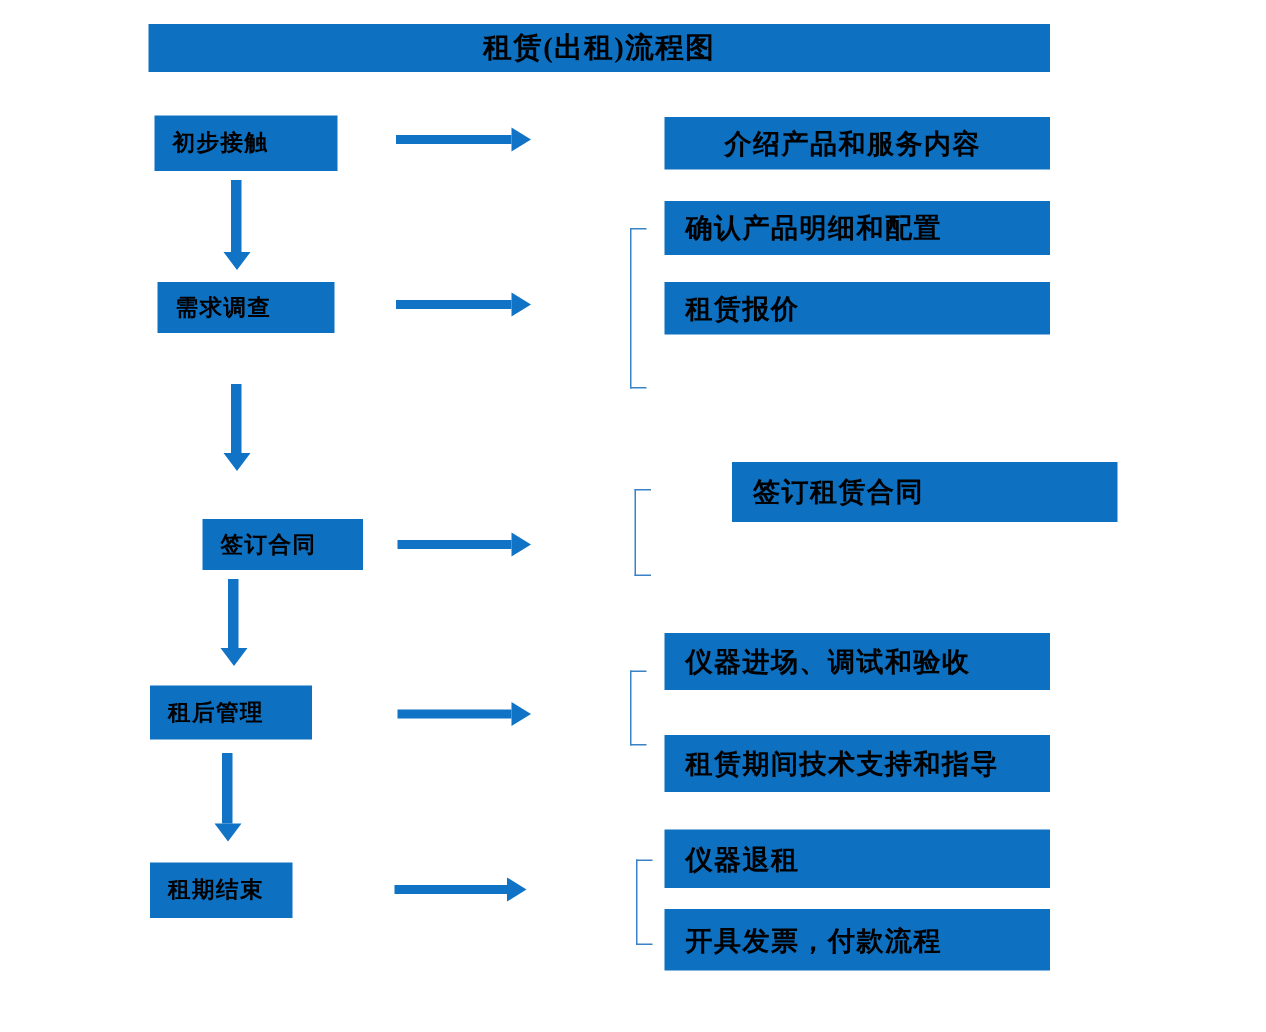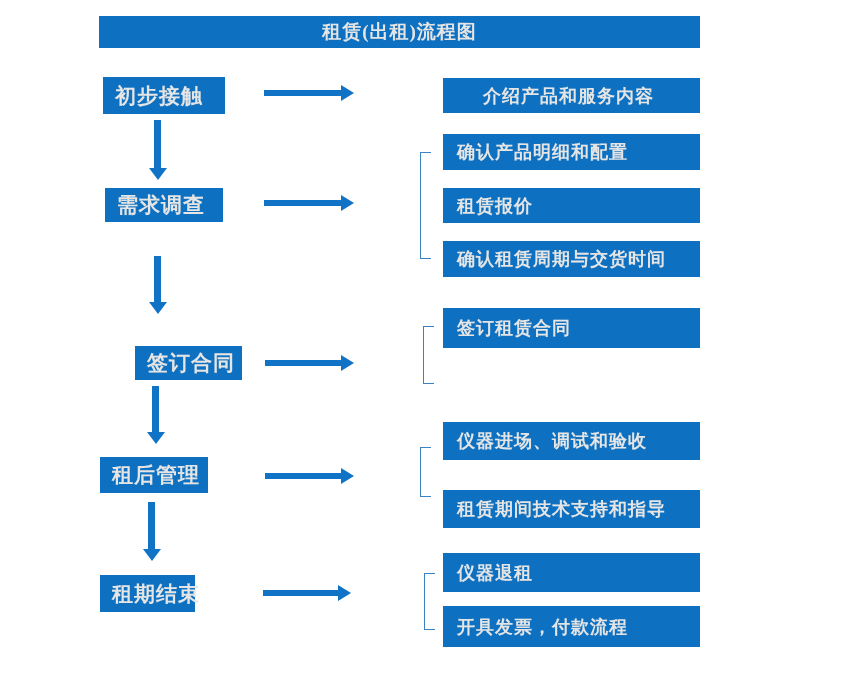--- a/index.html
+++ b/index.html
@@ -2,29 +2,29 @@
 <html style="--box-blue: #0d70c1; --arrow-blue: #1173c6; --bracket-blue: #3b82c4;"><head>
 <meta charset="utf-8">
 <style>
   html, body { margin:0; padding:0; background:#ffffff; }
   .canvas {
     position:relative; width:844px; height:688px; background:#ffffff;
     font-family:"Liberation Serif","DejaVu Serif",serif; overflow:hidden;
   }
   .bluebox {
     position:absolute; box-sizing:border-box;
-    background:var(--box-blue,#0d70c1); color:#e5e5e5;
+    background:var(--box-blue,#0d70c1); color:#000000;
     font-weight:bold; display:flex; align-items:center;
     letter-spacing:1px; white-space:nowrap;font-family:Liberation Serif, serif;
   }
   .title-bar {
     left:99px; top:16px; width:601px; height:32px;
     justify-content:center; font-size:19px;
   }
-  .step-box { font-size:21px; padding-left:12px; }
+  .step-box { font-size:15px; padding-left:12px; }
   .detail-box { left:443px; width:257px; font-size:18px; padding-left:14px; }
 
   
   .h-arrow { position:absolute; height:6px; background:var(--arrow-blue,#1173c6); }
   .h-arrow::after {
     content:""; position:absolute; left:100%; top:50%; transform:translateY(-50%);
     width:0; height:0;
     border-left:13px solid var(--arrow-blue,#1173c6);
     border-top:8px solid transparent; border-bottom:8px solid transparent;
   }
@@ -68,23 +68,22 @@
 
   <div class="bracket" style="left:420px; top:152px; height:107px;"></div>
   <div class="bracket" style="left:423px; top:326px; height:58px;"></div>
   <div class="bracket" style="left:420px; top:447px; height:50px;"></div>
   <div class="bracket" style="left:424px; top:573px; height:57px;"></div>
 
   <div class="bluebox detail-box" style="top:78px;  height:35px;padding-left:40px;">介绍产品和服务内容</div>
 
   <div class="bluebox detail-box" style="top:134px; height:36px;">确认产品明细和配置</div>
   <div class="bluebox detail-box" style="top:188px; height:35px;">租赁报价</div>
-  <div class="bluebox detail-box" style="top:241px; height:36px;">确认租赁周期与交货时间</div>
 
-  <div class="bluebox detail-box" style="top:308px; height:40px;">签订租赁合同</div>
+  <div class="bluebox detail-box" style="top:308px; height:40px;margin-left:45px;">签订租赁合同</div>
 
   <div class="bluebox detail-box" style="top:422px; height:38px;">仪器进场、调试和验收</div>
   <div class="bluebox detail-box" style="top:490px; height:38px;">租赁期间技术支持和指导</div>
 
   <div class="bluebox detail-box" style="top:553px; height:39px;">仪器退租</div>
   <div class="bluebox detail-box" style="top:606px; height:41px;">开具发票，付款流程</div>
 
 </div>
 
 </body></html>

